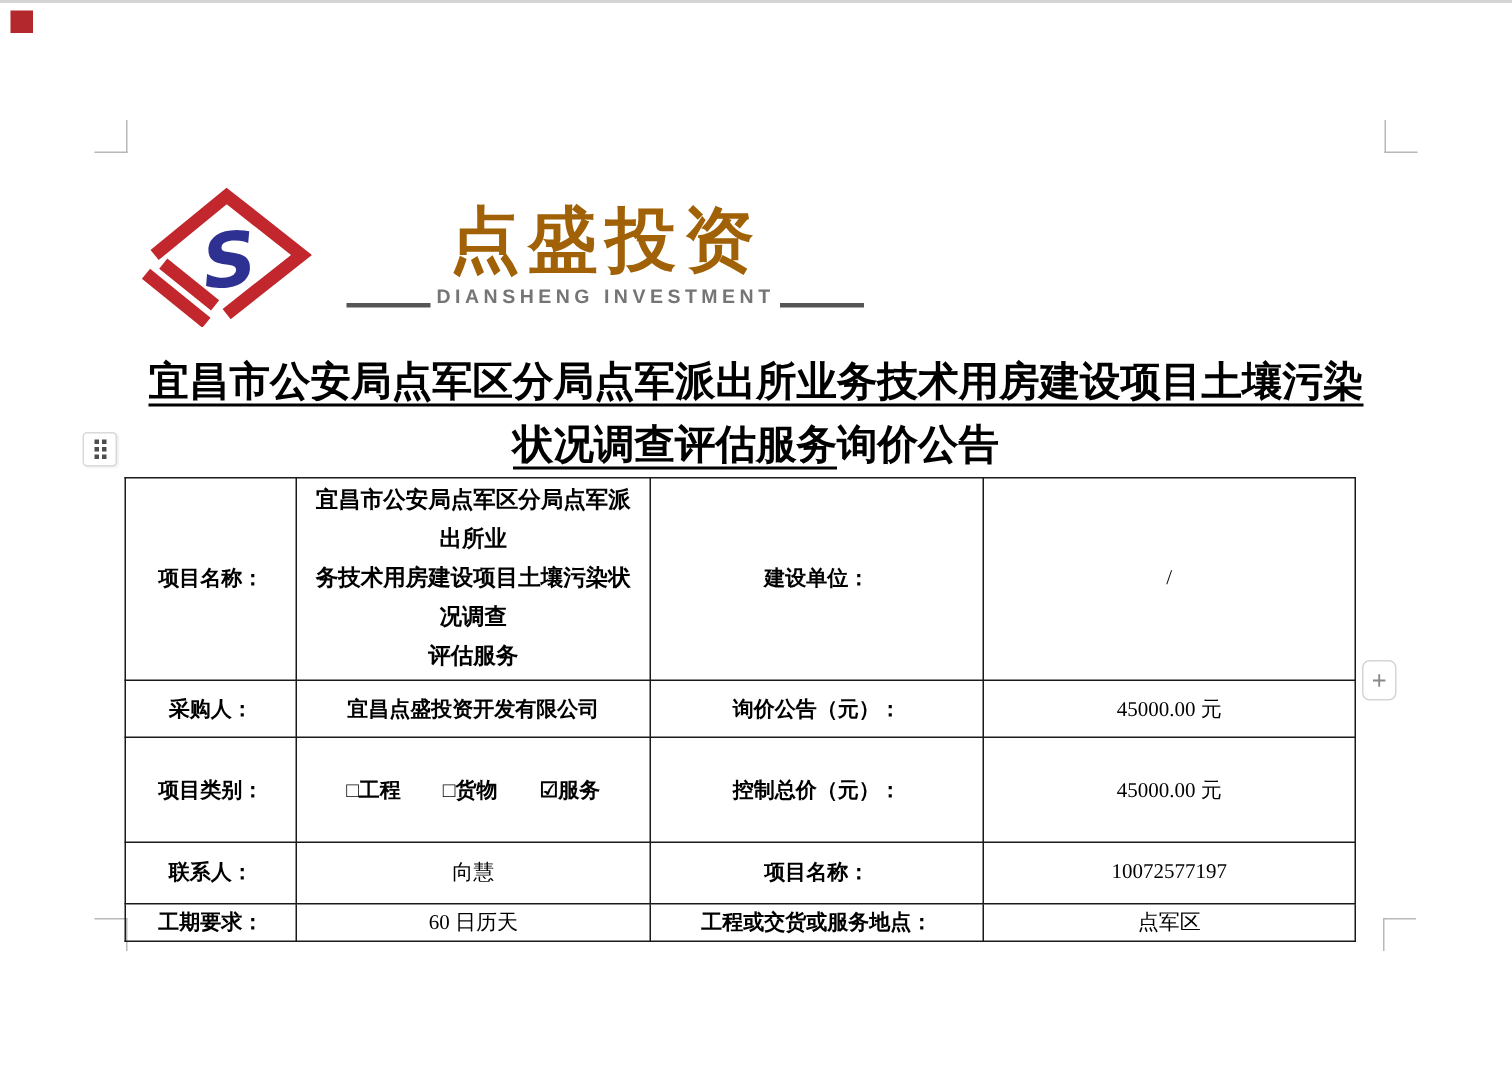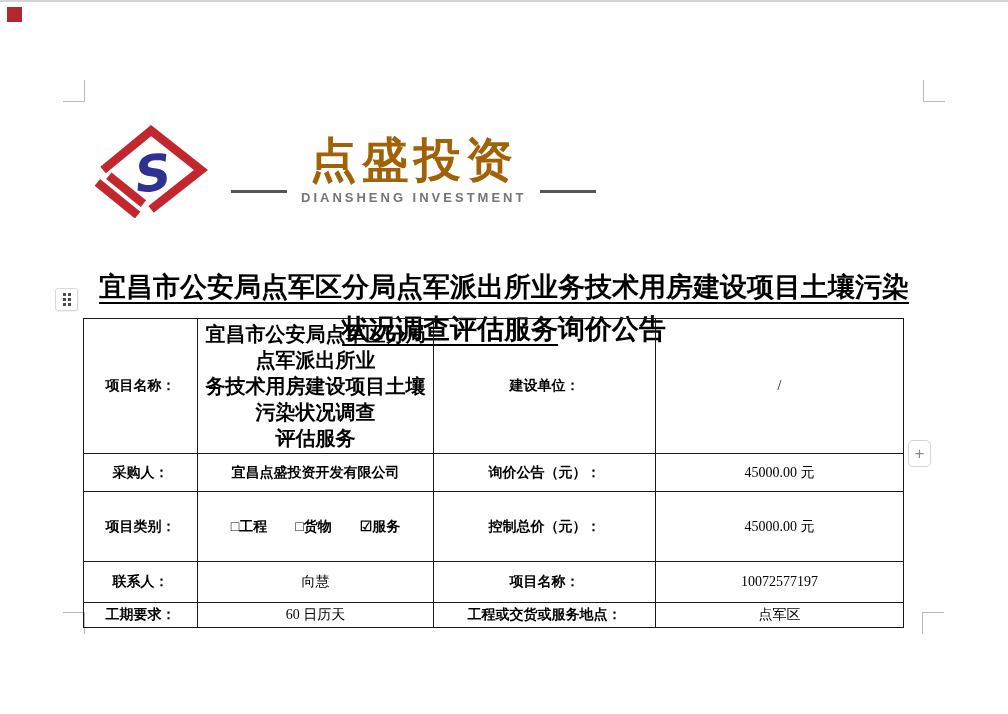--- a/index.html
+++ b/index.html
@@ -30,46 +30,46 @@
     text-align:center;font-family:"Liberation Sans","DejaVu Sans",sans-serif;cursor:pointer;padding:0;
   }
   
   .logo{position:absolute;left:83px;top:120px;height:95px;display:flex;align-items:center;background:#fff;padding:2px 10px 2px 8px;}
   .logo svg{display:block;}
   .brand{margin-left:16px;display:flex;flex-direction:column;align-items:center;}
   .brand-cn{
     font-family:"Liberation Sans","DejaVu Sans",sans-serif;font-weight:700;
     font-size:47px;line-height:50px;letter-spacing:5px;color:#a16207;white-space:nowrap;
   }
-  .brand-en-row{display:flex;align-items:flex-start;gap:14px;margin-top:5px;}
+  .brand-en-row{display:flex;align-items:flex-end;gap:4px;margin-top:5px;}
   .brand-en-row .dash{width:56px;height:3px;background:#555;}
   .brand-en{
     font-family:"Liberation Sans","DejaVu Sans",sans-serif;font-weight:700;
     font-size:13px;letter-spacing:3px;color:#757575;white-space:nowrap;
   }
   
   .doc-title{
     position:absolute;left:84px;top:233px;width:840px;text-align:center;
-    font-weight:700;font-size:27px;line-height:42px;margin-top:33px;
+    font-weight:700;font-size:27px;line-height:42px;
   }
   .doc-title .u{
     text-decoration:underline;text-decoration-thickness:2px;text-underline-offset:6px;
   }
   
   table.info{
     position:absolute;left:83px;top:318px;border-collapse:collapse;table-layout:fixed;
     font-size:14px;
   }
   table.info td{
     border:1px solid #1a1a1a;text-align:center;vertical-align:middle;padding:2px 6px;
     font-family:"Liberation Serif","DejaVu Serif",serif;
   }
   td.lbl{font-weight:700;font-family:"Liberation Sans","DejaVu Sans",sans-serif;font-size:14px;}
   td.bold-val{font-weight:700;font-family:"Liberation Sans","DejaVu Sans",sans-serif;}
-  td.multiline{white-space:pre-line;line-height:26px;font-size:20px;margin-top:12px;}
+  td.multiline{white-space:pre-line;line-height:26px;font-size:15px;margin-top:12px;}
   tr.r1{height:84px;} tr.r2{height:38px;} tr.r3{height:70px;} tr.r4{height:41px;} tr.r5{height:25px;}
 </style>
 </head>
 <body>
 
 <div class="top-border"></div>
 <div class="red-marker"></div>
 <div class="crop tl"></div>
 <div class="crop tr"></div>
 <div class="crop bl"></div>

